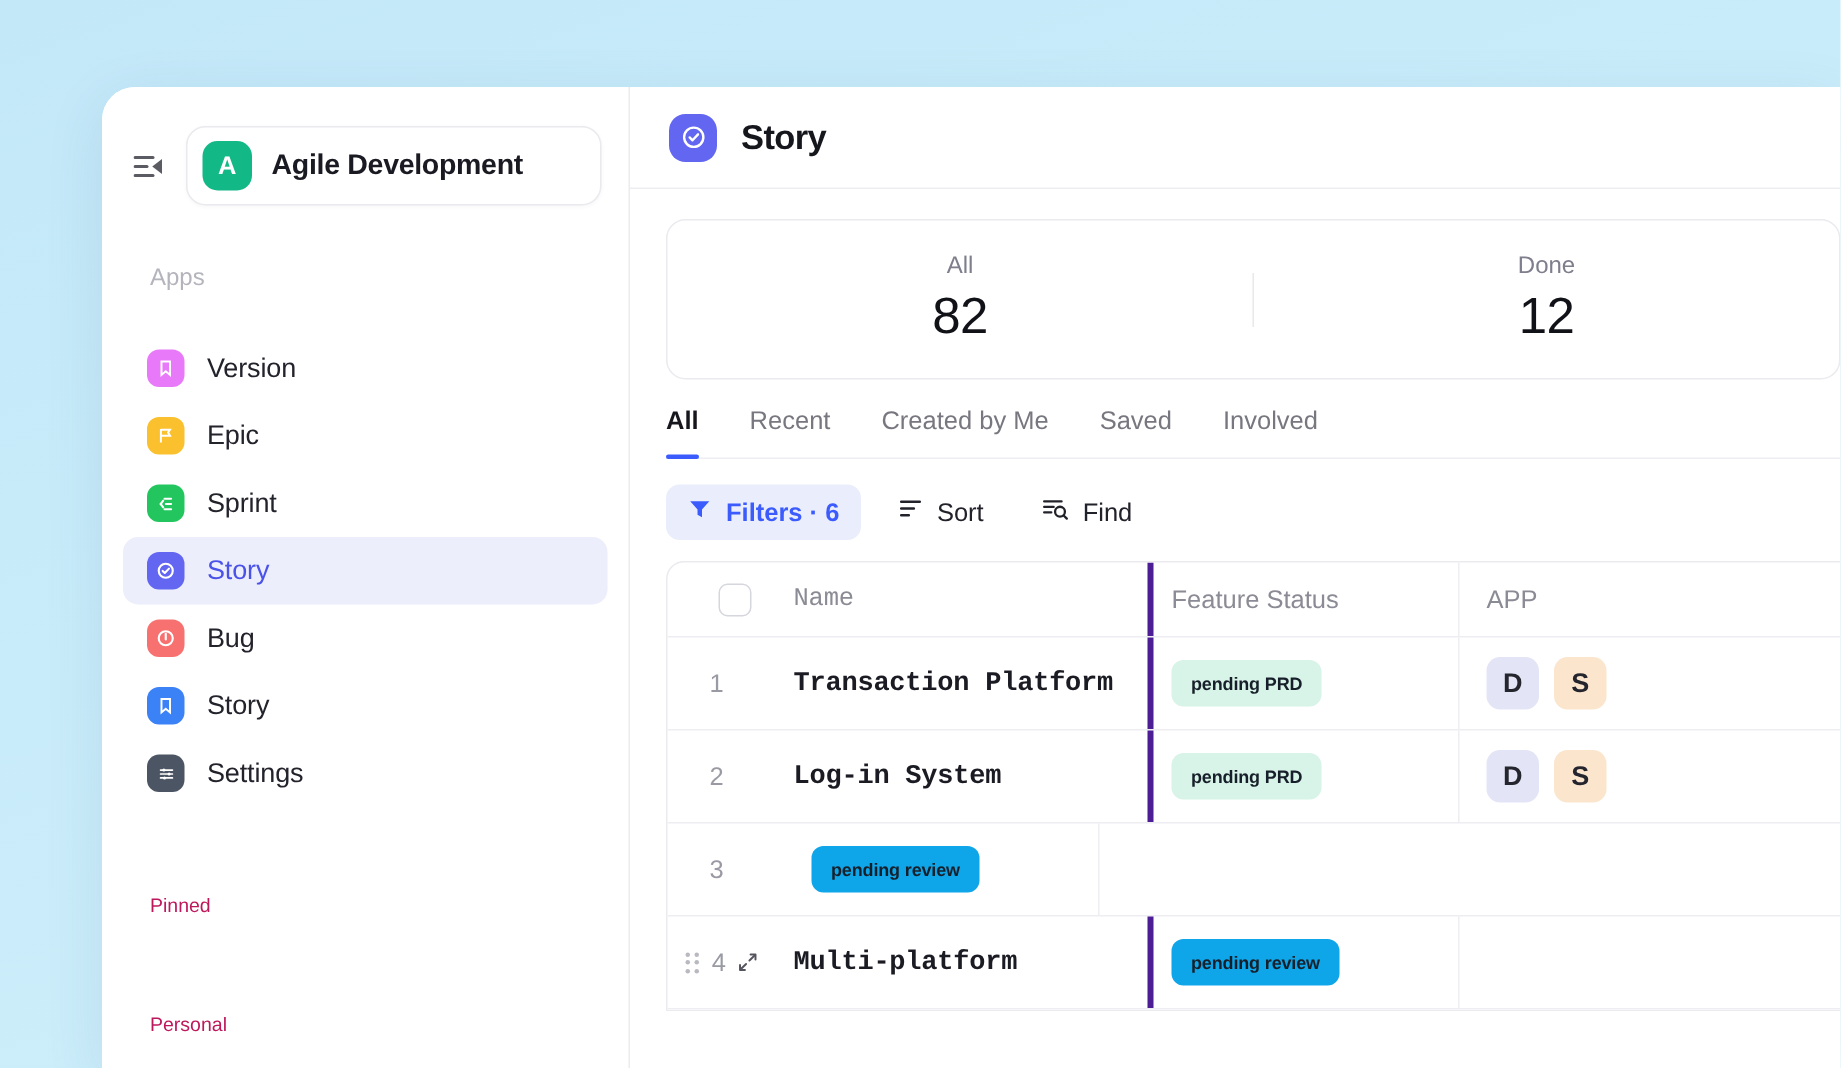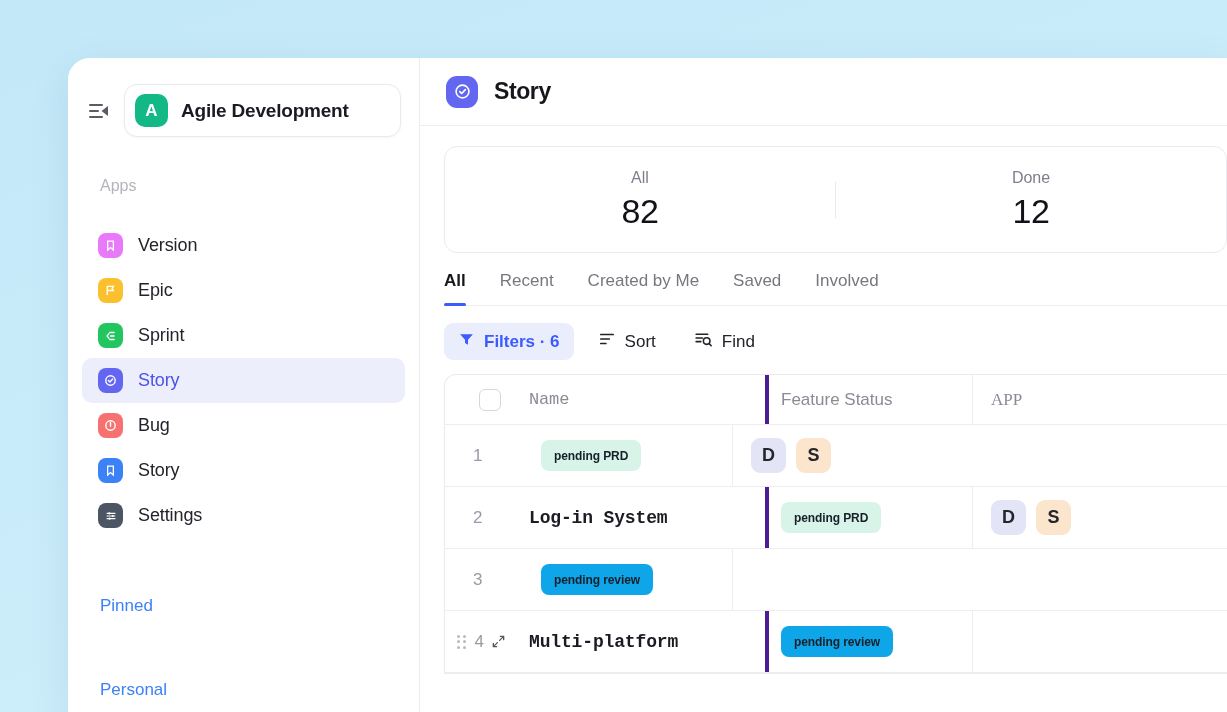--- a/index.html
+++ b/index.html
@@ -135,22 +135,22 @@
 
   .nav-item.active .nav-label { color: #4b52e8; }
 
   .sb-divider {
     height: 1px;
     background: #ececf0;
     margin: 26px 0 0 0;
   }
 
   .sb-group-title {
-    font-size: 17px;
-    color: #3b82f6;
+    font-size: 13px;
+    color: #be185d;
     padding-left: 32px;
     margin-top: 32px;
     margin-bottom: 32px;
   }
 
   
   .main {
     flex: 1;
     display: flex;
     flex-direction: column;
@@ -364,21 +364,20 @@
     align-items: center;
     gap: 10px;
     padding-left: 18px;
     height: 100%;
     overflow: hidden;
   }
 
   .trow.head .cell-app {
     font-size: 17px;
     color: #8b8b95;
-    font-family: Liberation Serif, serif;
   }
 
   .tag {
     display: inline-flex;
     align-items: center;
     height: 31px;
     padding: 0 13px;
     border-radius: 8px;
     font-size: 12px;
     font-weight: 600;
@@ -594,20 +593,21 @@
           </div>
           <div class="cell-name">Name</div>
           <div class="cell-status">Feature Status</div>
           <div class="cell-app">APP</div>
         </div>
 
         <div class="trow">
           <div class="cell-idx">
             <span style="margin-left:16px">1</span>
           </div>
+          <div class="cell-name">Transaction Platform</div>
           <div class="cell-status">
             <span class="tag green">pending PRD</span>
           </div>
           <div class="cell-app">
             <span class="appbadge lav">D</span>
             <span class="appbadge peach">S</span>
           </div>
         </div>
 
         <div class="trow">

